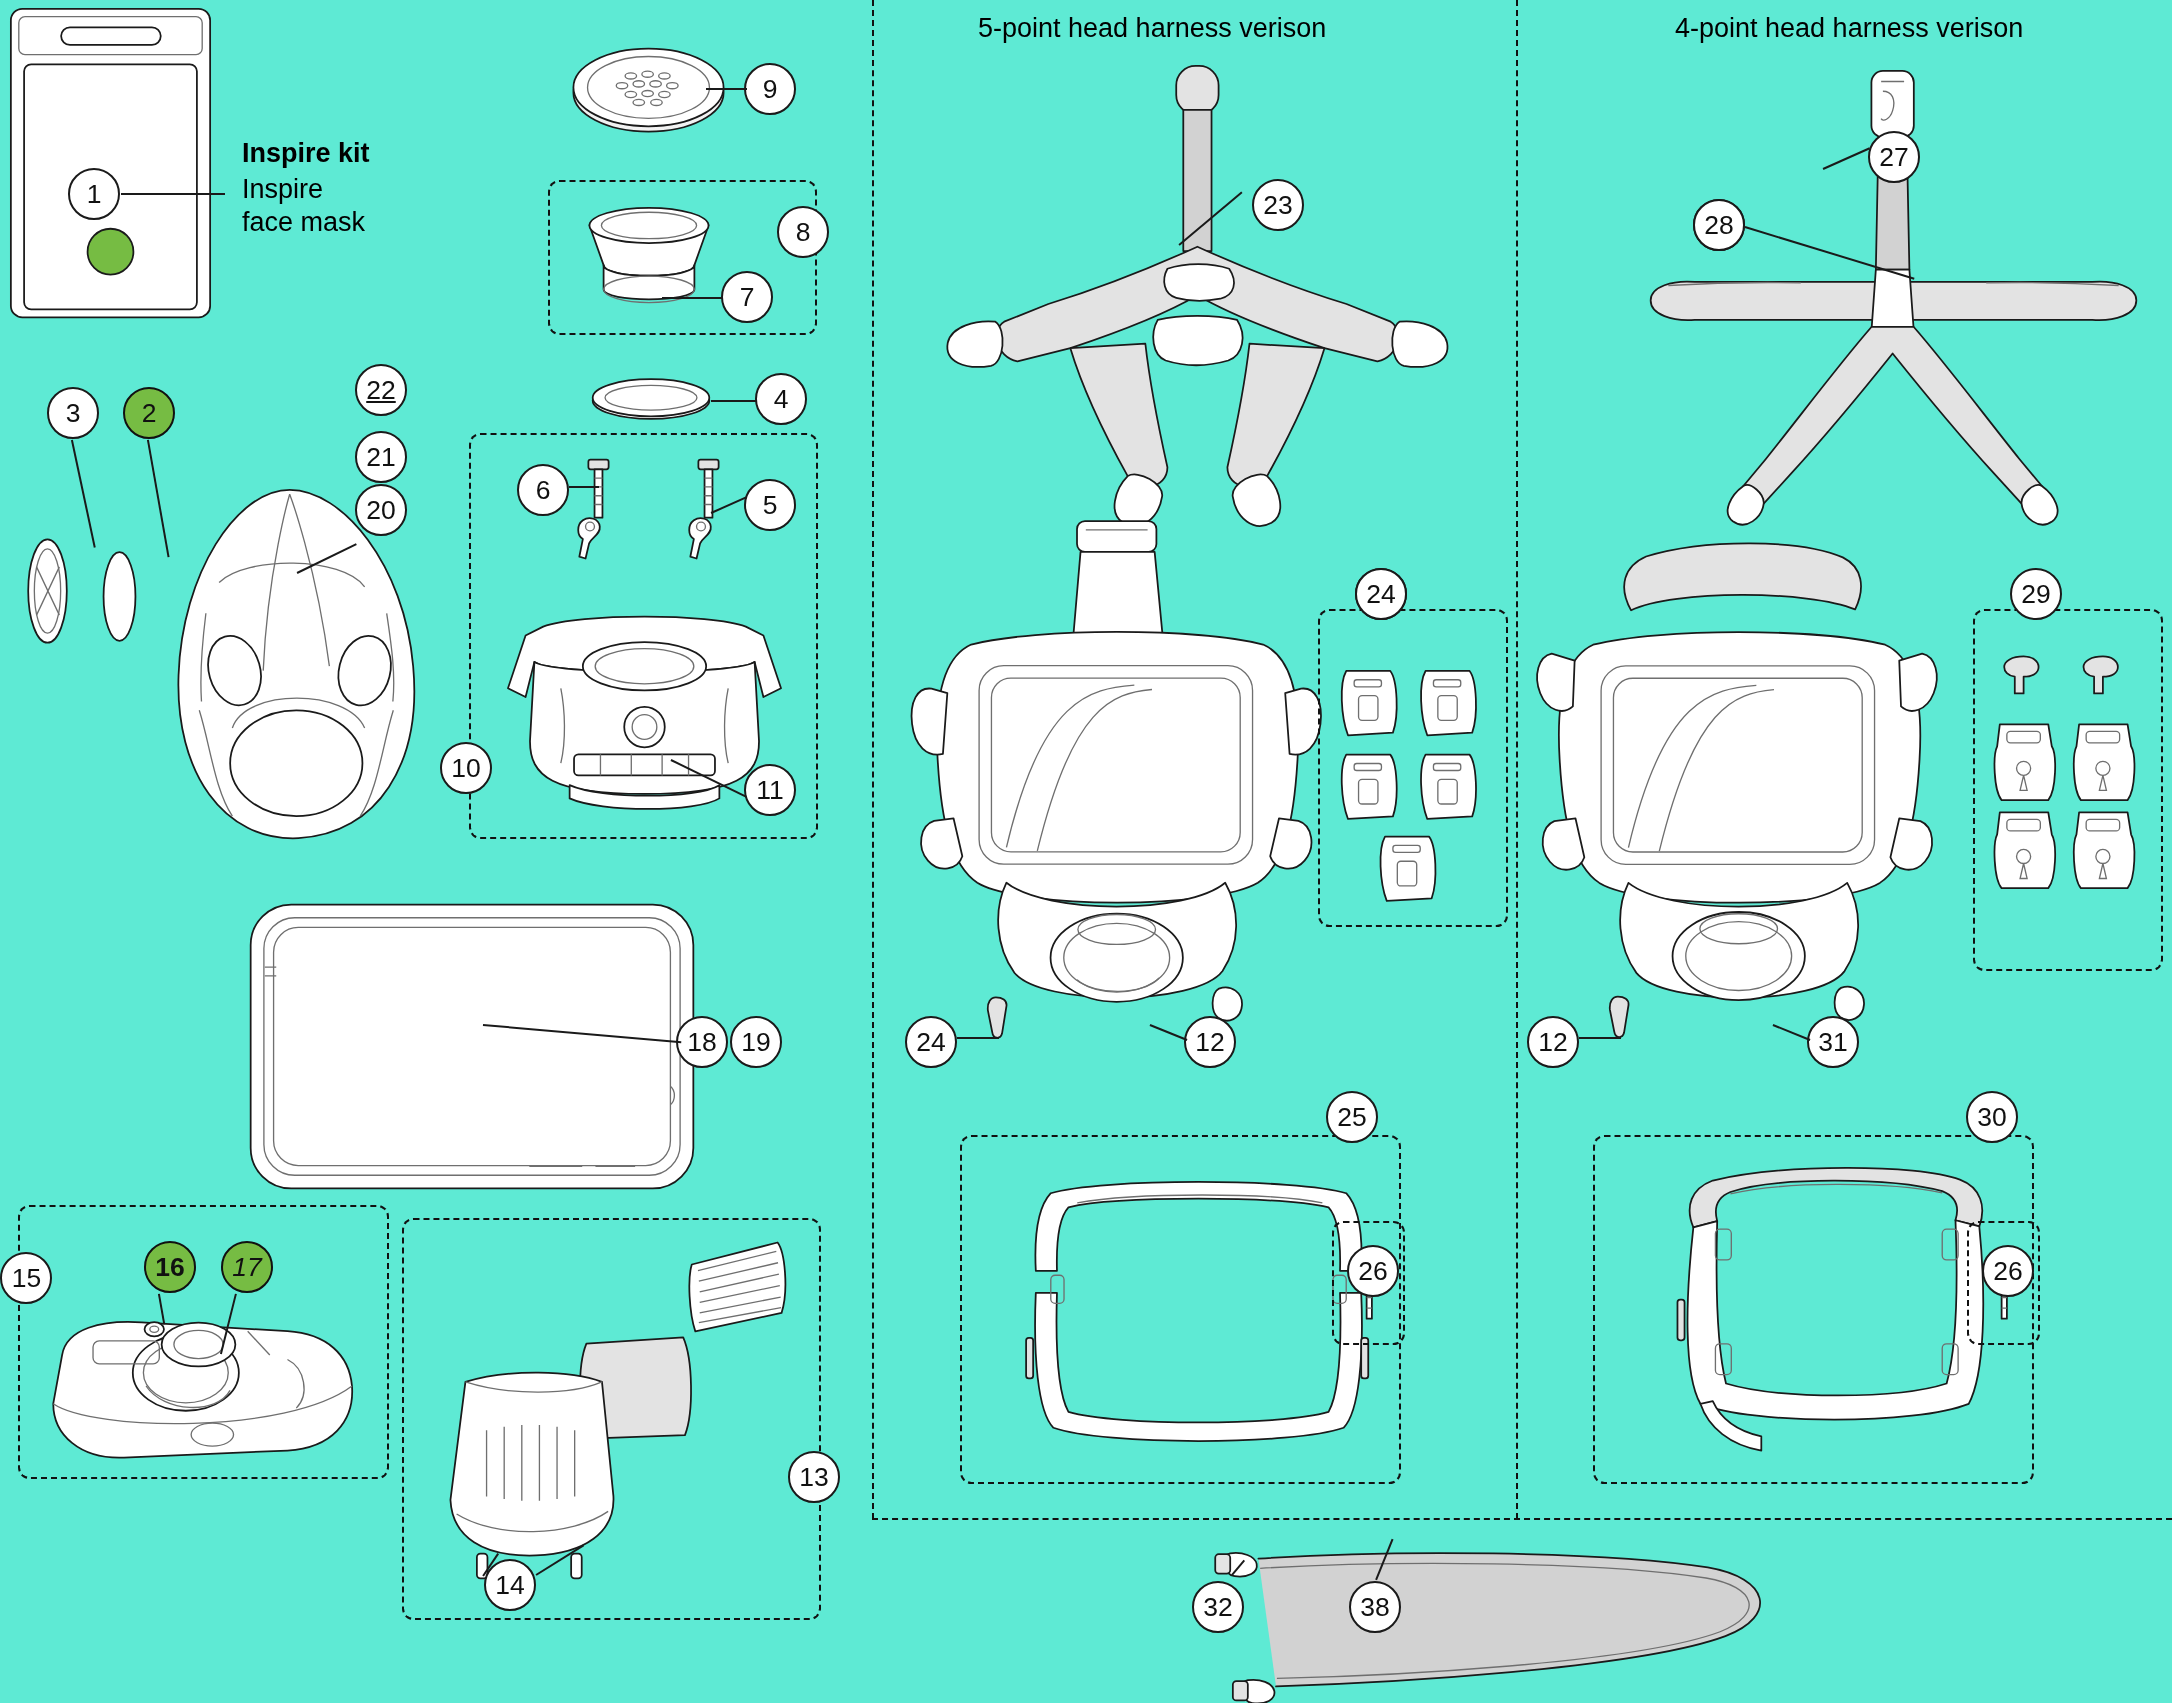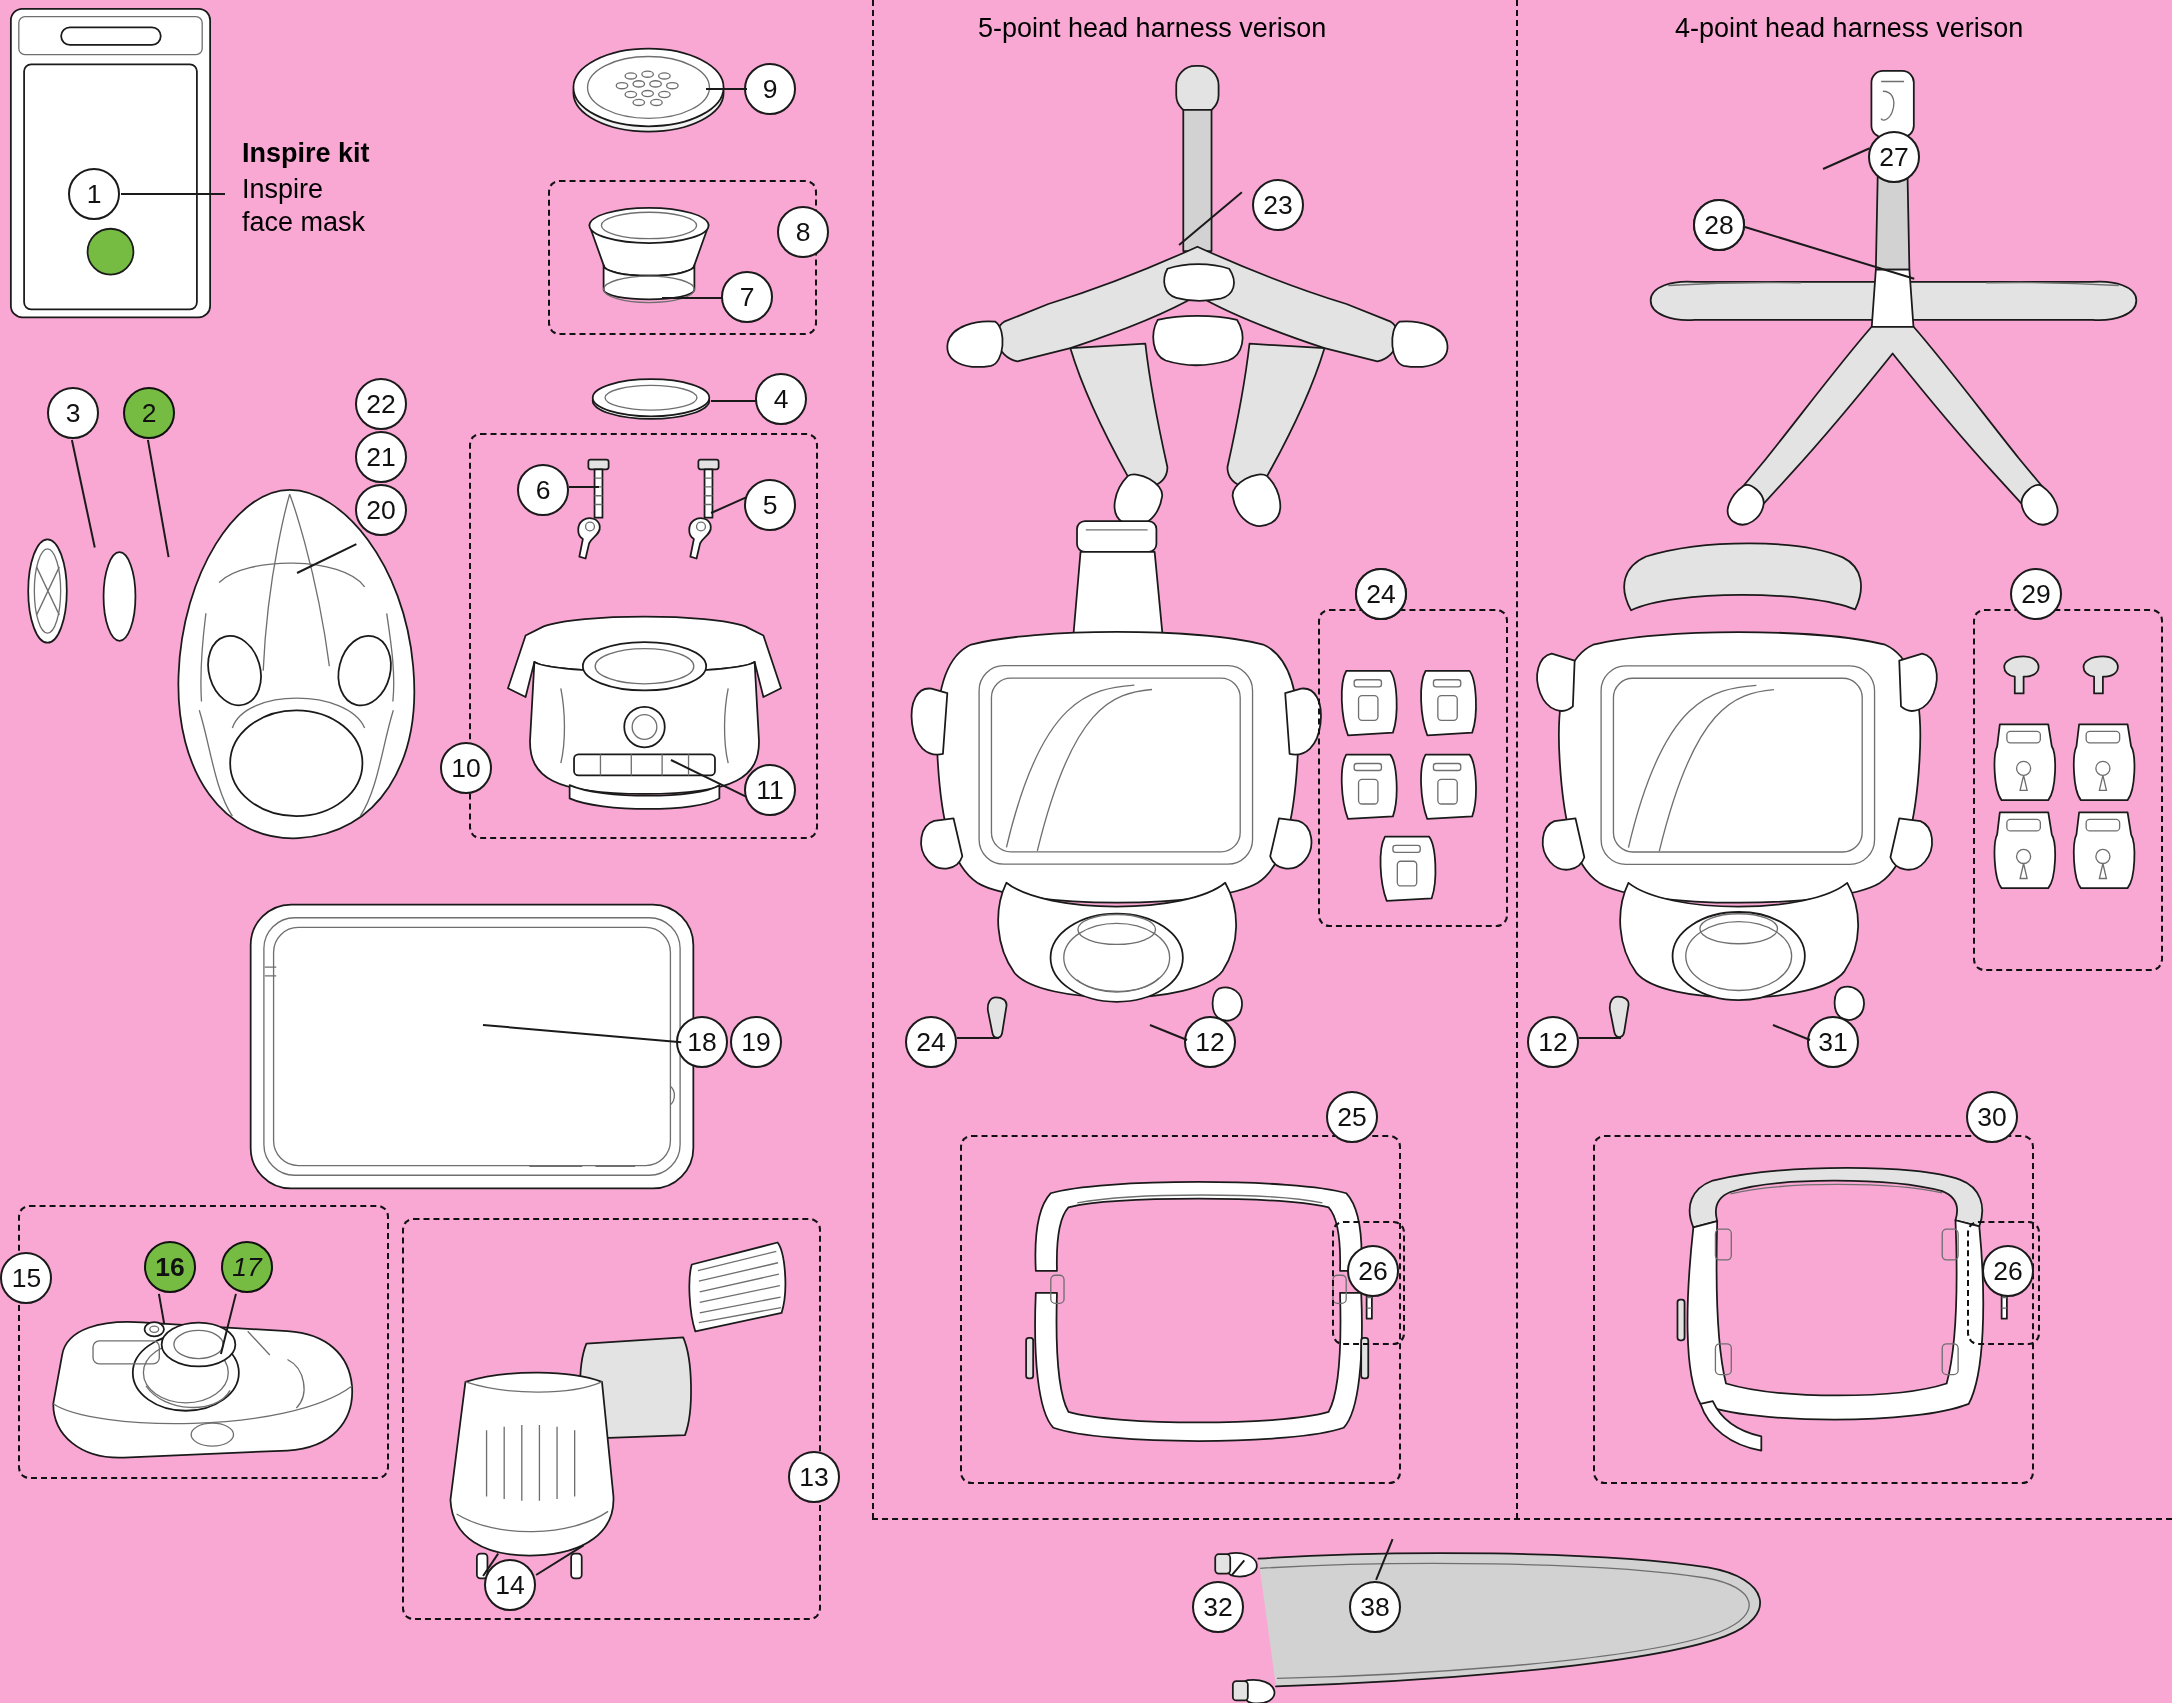--- a/index.html
+++ b/index.html
@@ -8,21 +8,21 @@
     background: #ffffff;
   }
   body {
     font-family: "Liberation Sans", sans-serif;
     color: #000000;
   }
   #sheet {
     position: relative;
     width: 2172px;
     height: 1704px;
-    background: #f9a8d4;
+    background: #5eead4;
     overflow: hidden;
   }
   .callout {
     position: absolute;
     border-radius: 50%;
     border: 2.2px solid #1a1a1a;
     background: #ffffff;
     display: flex;
     align-items: center;
     justify-content: center;
@@ -191,21 +191,21 @@
       <path class="thin" d="M300 30 C300 30 250 200 240 430 M300 30 C300 30 360 190 390 420"></path>
       <path class="thin" d="M140 230 C200 170 420 170 470 240"></path>
       <ellipse cx="175" cy="430" rx="58" ry="80" class="stroke fillwhite" transform="rotate(-16 175 430)"></ellipse>
       <ellipse cx="470" cy="430" rx="58" ry="80" class="stroke fillwhite" transform="rotate(14 470 430)"></ellipse>
       <ellipse cx="315" cy="640" rx="150" ry="120" class="stroke fillwhite"></ellipse>
       <path class="thin" d="M170 560 C200 470 430 470 470 560"></path>
       <path class="thin" d="M95 520 C120 600 130 700 170 760 M535 520 C510 600 500 700 460 760"></path>
       <path class="thin" d="M110 300 C100 380 96 440 100 500 M520 300 C532 380 540 440 534 500"></path>
     </svg>
   </div>
-  <div class="callout sz" style="left:355px;top:378px;">22</div>
+  <div class="callout sz" style="left:355px;top:364px;text-decoration:underline;">22</div>
   <div class="callout sz" style="left:355px;top:431px;">21</div>
   <div class="callout sz" style="left:355px;top:484px;">20</div>
   <div class="leader" style="left:297px;top:572px;width:66px;transform:rotate(-26deg);"></div>
 
   <div class="dashbox" style="left:469px;top:433px;width:349px;height:406px;"></div>
   <div class="art" style="left:583px;top:457px;">
     <svg width="31" height="66" viewBox="0 0 70 150">
       <rect x="12" y="6" width="46" height="22" rx="5" class="stroke fillgrey"></rect>
       <rect x="26" y="28" width="18" height="110" class="stroke fillwhite"></rect>
       <path class="thin" d="M26 48 H44 M26 68 H44 M26 88 H44 M26 108 H44"></path>

